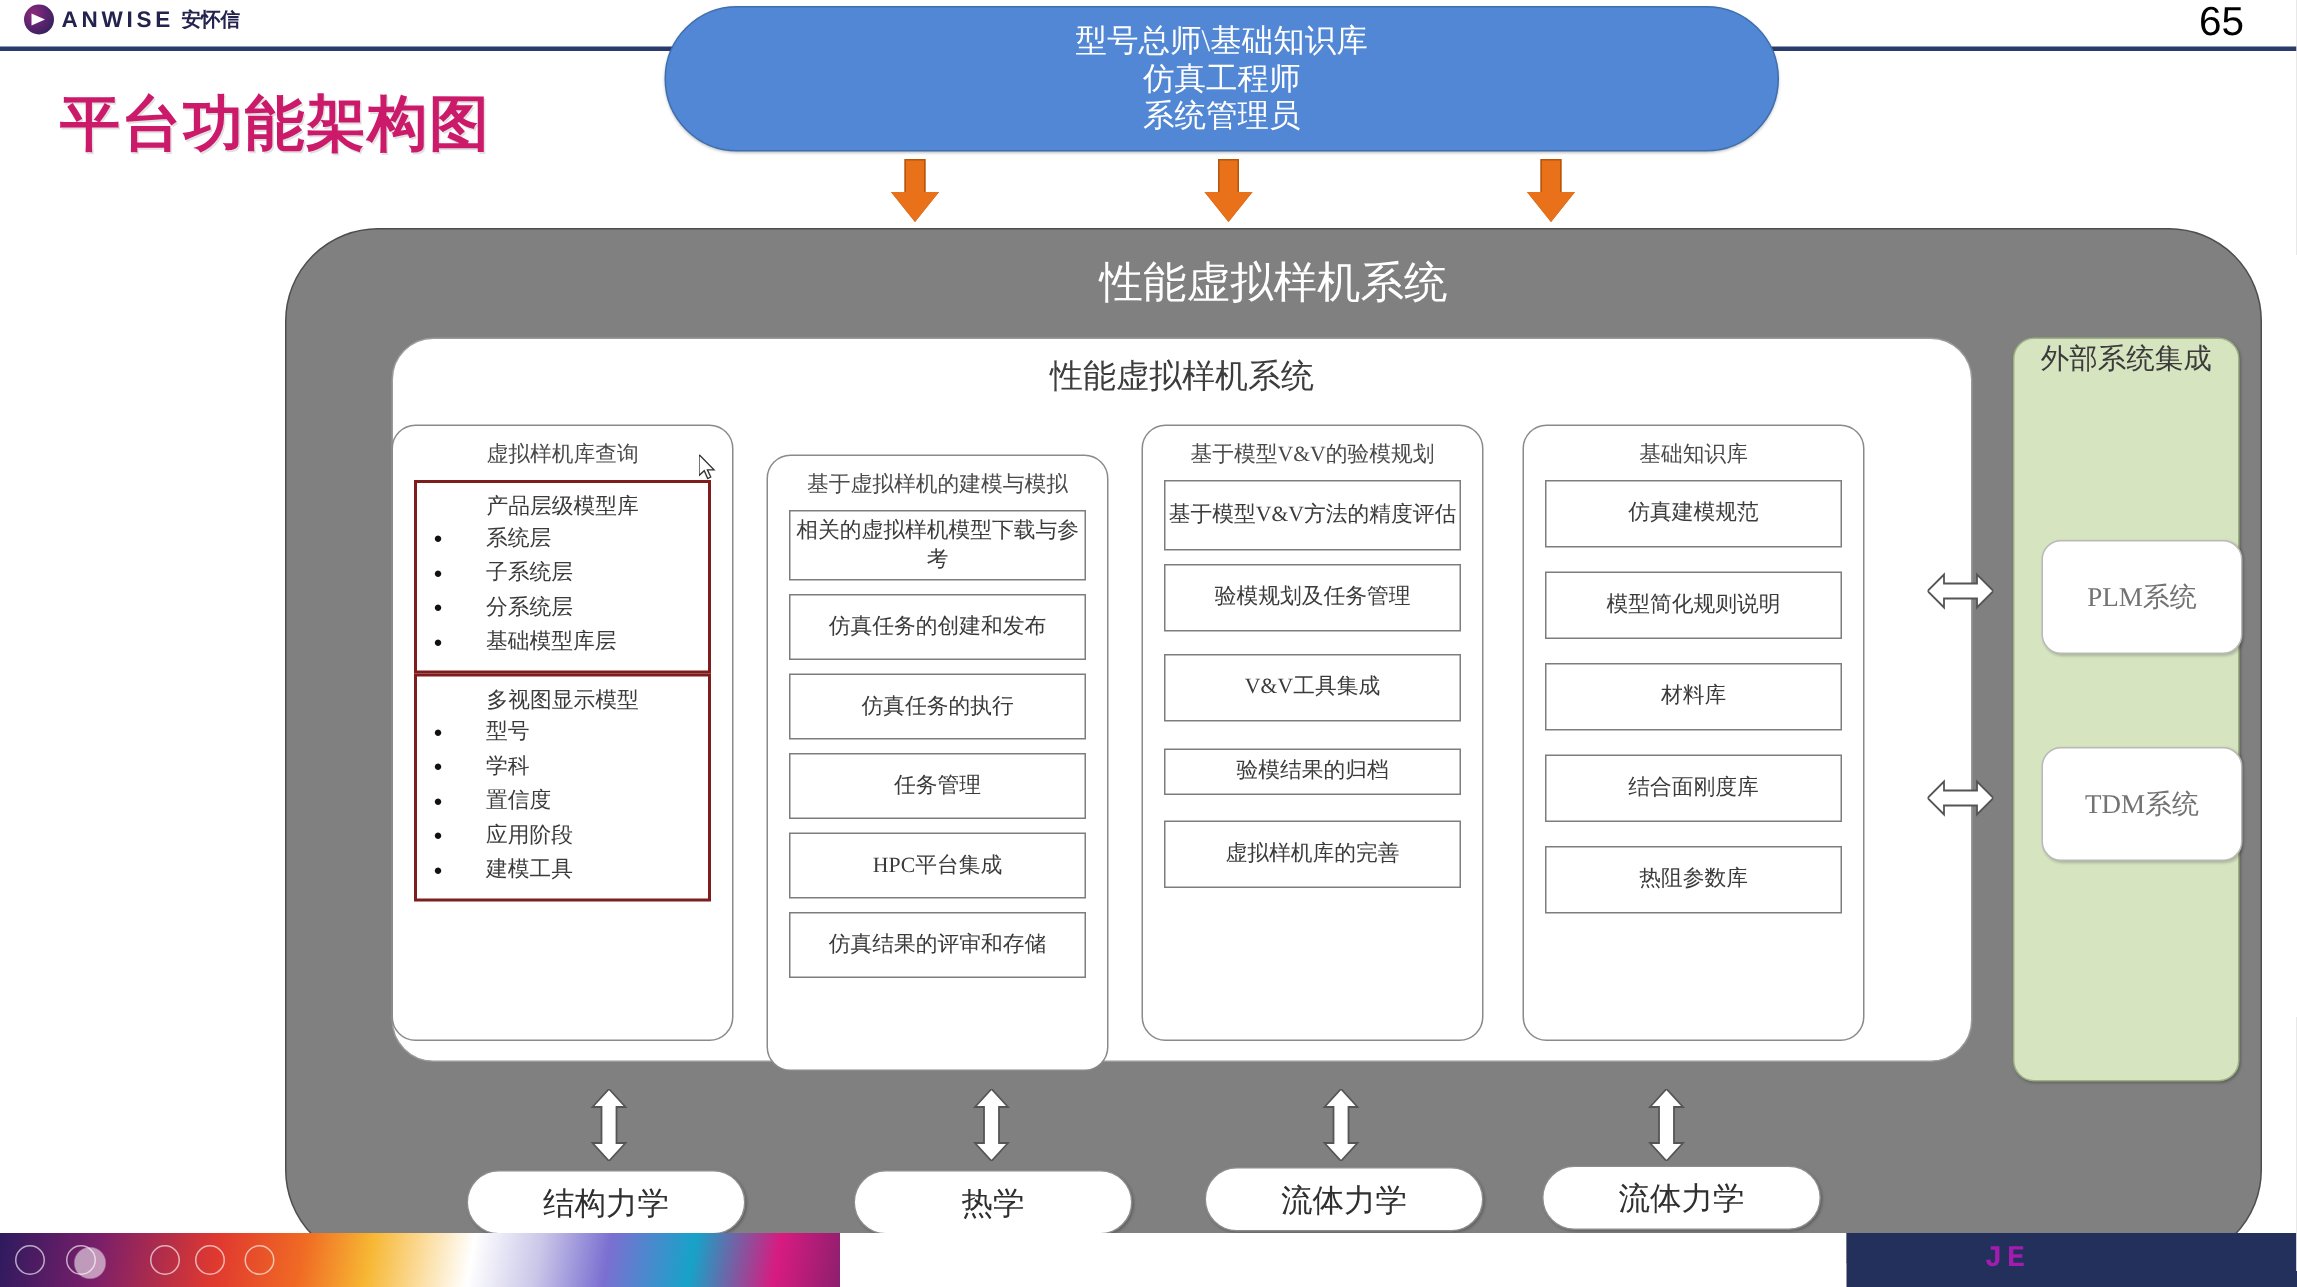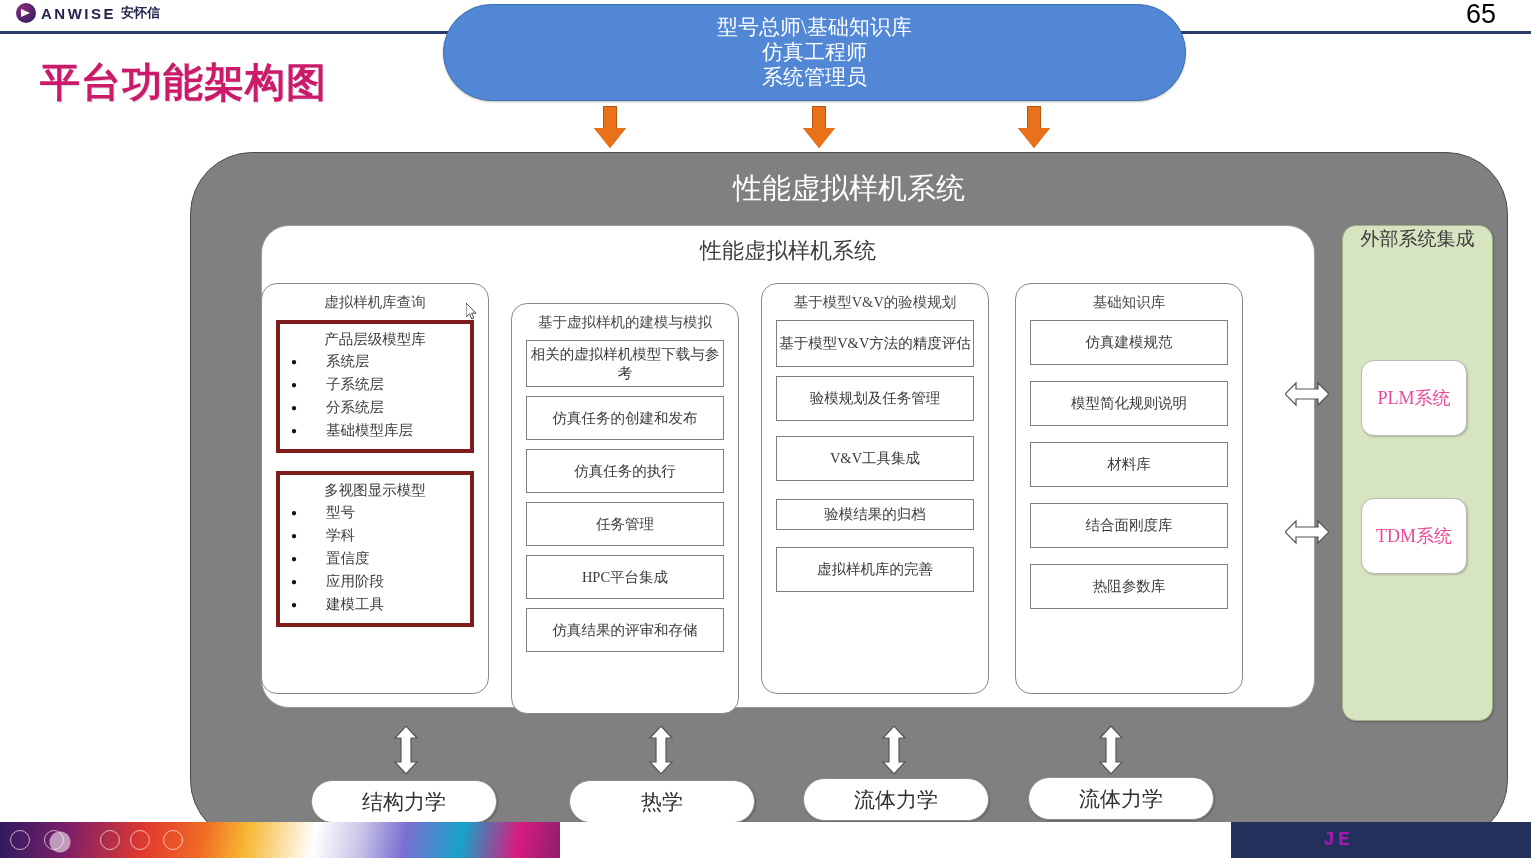--- a/index.html
+++ b/index.html
@@ -89,43 +89,43 @@
   .col-hd { text-align:center; font-size:14.5px; color:#4a4a4a; padding:9px 4px 8px; }
   .col-body { padding:0 14px 14px; }
 
   .leaf {
     border:1px solid #7d7d7d; background:#fff;
     text-align:center; font-size:14.5px; color:#3b3b3b;
     display:flex; align-items:center; justify-content:center;
     margin-bottom:9px; line-height:19px; padding:3px 2px;
   }
 
-  .subbox { border:4px solid #7f1d1d; padding:6px 4px 7px; margin-bottom:18px; }
+  .subbox { border:2px solid #7f1d1d; padding:6px 4px 7px; }
   .subbox-t { text-align:center; font-size:14.5px; color:#3b3b3b; margin-bottom:1px;}
   .subbox ul { list-style:none; }
   .subbox li {
     font-size:14.5px; color:#3b3b3b; line-height:23px;
     padding-left:42px; position:relative;
   }
   .subbox li::before {
     content:"\25CF"; position:absolute; left:7px; top:0; font-size:10px; color:#111;
   }
 
   
   .ext-panel {
     position:absolute; left:1342px; top:225px; width:151px; height:496px;
     background:#d6e4c0; border:1px solid #9fb184; border-radius:14px;
     box-shadow: 1px 1px 2px rgba(0,0,0,.25);
   }
   .ext-title { text-align:center; font-size:19px; color:#3b3b3b; }
   .ext-leaf {
-    position:absolute; left:18px; width:106px; height:76px;
+    position:absolute; left:18px; width:134px; height:76px;
     background:#fff; border:1px solid #b9b9b9; border-radius:13px;
     display:flex; align-items:center; justify-content:center;
-    font-size:18px; color:#ec4899;
+    font-size:18px; color:#737373;
     box-shadow: 1px 1px 2px rgba(0,0,0,.2);
   }
 
   
   .harrow { position:absolute; width:44px; height:24px; }
   .harrow svg { display:block; }
   .varrow { position:absolute; width:24px; height:46px; }
 
   
   .disc {

